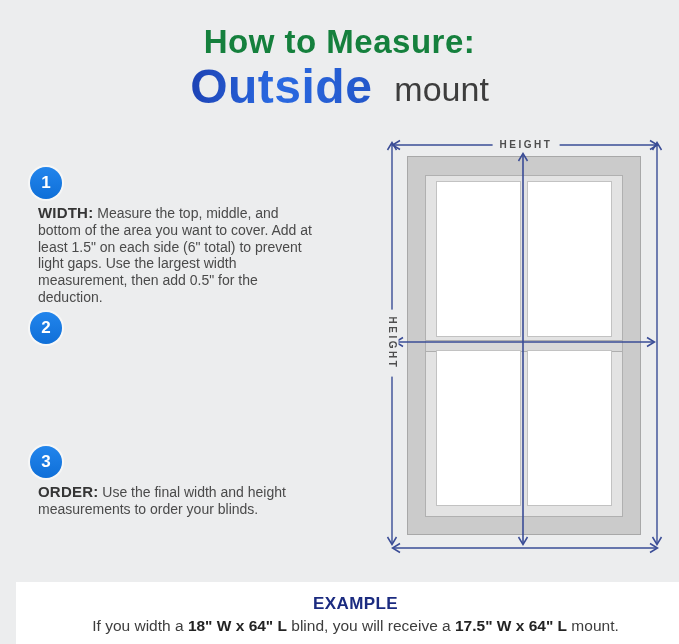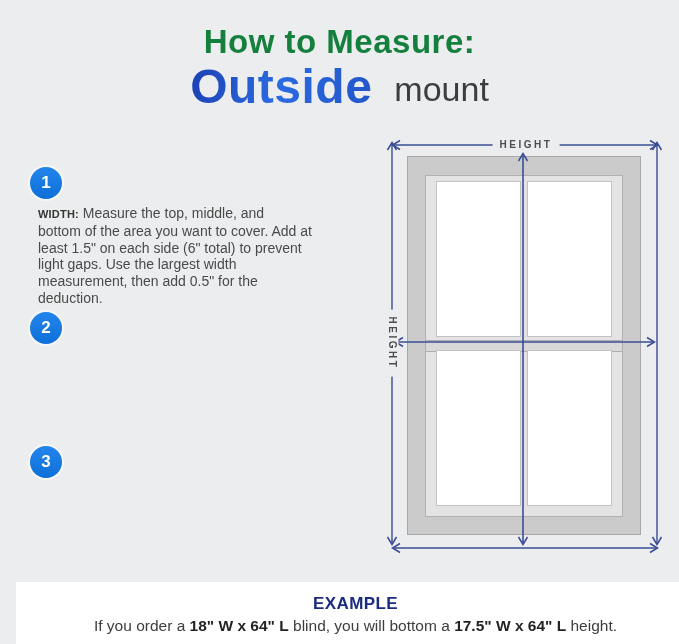--- a/index.html
+++ b/index.html
@@ -34,21 +34,21 @@
     background:linear-gradient(180deg,#2285ec 0%,#0f6fd8 100%);
     box-shadow:0 0 0 2px rgba(250,250,250,.75);
     color:#fff; font-size:17px; font-weight:700;
     display:flex; align-items:center; justify-content:center;
   }
   .step p {
     margin:6px 0 0 8px;
     font-size:14px; line-height:16.8px; color:#4a4a4a;
     white-space:pre-line;
   }
-  .step strong { font-size:11px; font-weight:700; color:#353535; letter-spacing:.2px; }
+  .step strong { font-size:15px; font-weight:700; color:#353535; letter-spacing:.2px; }
 
   
   .diagram { position:absolute; left:377px; top:133px; width:300px; height:430px; }
   .window {
     position:absolute; left:30px; top:23px; width:234px; height:379px;
     background:#cbcbcb; border:1px solid #a8a8a8;
     padding:18px 17px 17px 17px;
   }
   .sash {
     width:100%; height:100%; position:relative;
@@ -107,20 +107,22 @@
   <section class="step step-2">
     <div class="badge">
         <span>2</span>
       </div>
   </section>
 
   <section class="step step-3">
     <div class="badge">
         <span>3</span>
       </div>
+    <p><strong>ORDER:</strong> <span>Use the final width and height
+measurements to order your blinds.</span></p>
   </section>
 
   <div class="diagram">
     <div class="window">
       <div class="sash">
         <div class="rail"></div>
         <div class="panes">
           <div class="pane"></div>
           <div class="pane"></div>
           <div class="pane"></div>
@@ -142,16 +144,16 @@
       <line x1="146" y1="21" x2="146" y2="411" stroke="#3a4c96" stroke-width="1.6" marker-start="url(#arr)" marker-end="url(#arr)"></line>
       <line x1="19" y1="209" x2="277" y2="209" stroke="#3a4c96" stroke-width="1.6" marker-start="url(#arr)" marker-end="url(#arr)"></line>
     </svg>
 
     <div class="lab lab-w">HEIGHT</div>
     <div class="lab lab-h">HEIGHT</div>
   </div>
 
   <footer class="example">
     <div class="ex-h">EXAMPLE</div>
-    <p class="ex-t"><span>If you order a </span><strong>18" W x 64" L</strong><span> blind, you will bottom a </span><strong>17.5" W x 64" L</strong><span> height.</span></p>
+    <p class="ex-t"><span>If you width a </span><strong>18" W x 64" L</strong><span> blind, you will receive a </span><strong>17.5" W x 64" L</strong><span> mount.</span></p>
   </footer>
 
 </div>
 
 </body></html>

